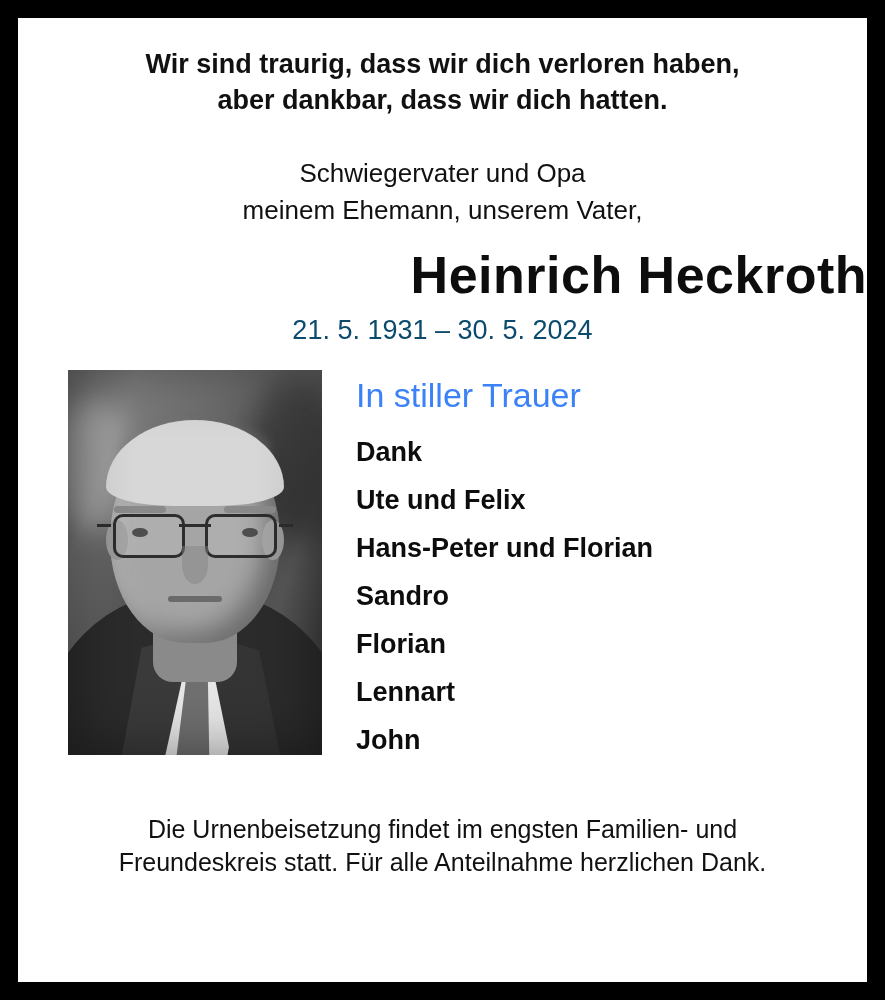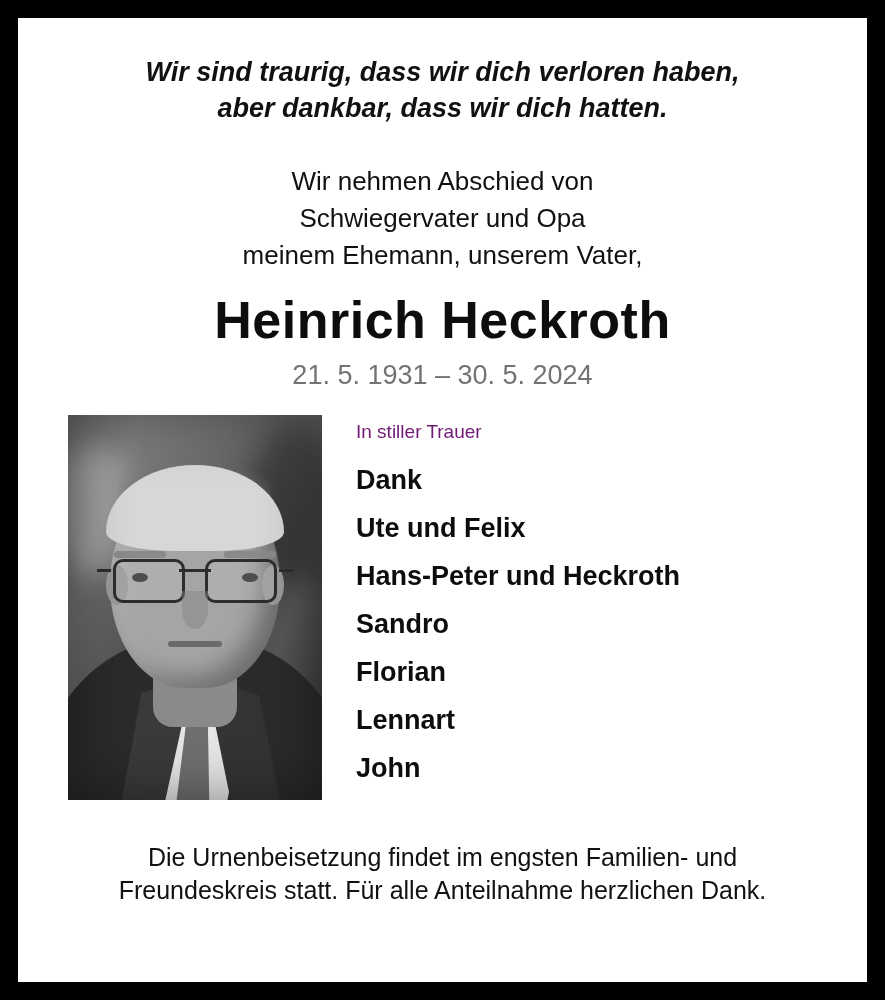--- a/index.html
+++ b/index.html
@@ -17,23 +17,22 @@
     position: absolute;
     left: 18px;
     top: 18px;
     width: 849px;
     height: 964px;
     background: #ffffff;
     box-sizing: border-box;
     overflow: hidden;
   }
   .quote {
-    margin-top: 36px;
+    margin-top: 28px;
     text-align: center;
-    font-style: italic;
     font-weight: bold;
     font-size: 27px;
     line-height: 1.35;
     color: #111111;
     padding: 0 40px;
   }
   .quote-line {
     display: block;
   }
   .intro {
@@ -42,31 +41,31 @@
     font-size: 26px;
     line-height: 1.42;
     color: #111111;
     padding: 0 40px;
   }
   .intro-line {
     display: block;
   }
   .name {
     margin-top: 16px;
-    text-align: center;
+    text-align: right;
     font-weight: bold;
     font-size: 52px;
     letter-spacing: 0.5px;
     color: #0d0d0d;
   }
   .dates {
     margin-top: 10px;
     text-align: center;
     font-size: 27px;
-    color: #737373;
+    color: #0c4a6e;
   }
   .middle {
     margin-top: 24px;
     display: flex;
     align-items: flex-start;
     padding: 0 50px 0 50px;
   }
   .portrait-wrap {
     width: 254px;
     flex: 0 0 254px;
@@ -282,22 +281,22 @@
   .ph-vignette {
     position: absolute;
     inset: 0;
     box-shadow: inset 0 0 60px rgba(0,0,0,0.45);
   }
   .mourners {
     flex: 1 1 auto;
     padding-top: 6px;
   }
   .mourners-head {
-    font-size: 19px;
-    color: #701a75;
+    font-size: 34px;
+    color: #3b82f6;
     margin-bottom: 22px;
   }
   .mourner {
     font-size: 27px;
     font-weight: bold;
     color: #0d0d0d;
     margin-bottom: 17px;
   }
   .footer {
     margin-top: 40px;
@@ -313,21 +312,20 @@
 <body>
 
 <div class="obituary">
 
   <div class="quote">
     <span class="quote-line">Wir sind traurig, dass wir dich verloren haben,</span>
     <span class="quote-line">aber dankbar, dass wir dich hatten.</span>
   </div>
 
   <div class="intro">
-    <span class="intro-line">Wir nehmen Abschied von</span>
     <span class="intro-line">Schwiegervater und Opa</span>
     <span class="intro-line">meinem Ehemann, unserem Vater,</span>
   </div>
 
   <div class="name">Heinrich Heckroth</div>
   <div class="dates">21. 5. 1931 – 30. 5. 2024</div>
 
   <div class="middle">
     <div class="portrait-wrap">
       <div class="portrait">
@@ -360,21 +358,21 @@
         <div class="ph-nose"></div>
         <div class="ph-mouth"></div>
         <div class="ph-vignette"></div>
       </div>
     </div>
 
     <div class="mourners">
       <div class="mourners-head">In stiller Trauer</div>
       <div class="mourner">Dank</div>
       <div class="mourner">Ute und Felix</div>
-      <div class="mourner">Hans-Peter und Heckroth</div>
+      <div class="mourner">Hans-Peter und Florian</div>
       <div class="mourner">Sandro</div>
       <div class="mourner">Florian</div>
       <div class="mourner">Lennart</div>
       <div class="mourner">John</div>
     </div>
   </div>
 
   <div class="footer">
     <span class="footer-line">Die Urnenbeisetzung findet im engsten Familien- und</span>
     <span class="footer-line">Freundeskreis statt. Für alle Anteilnahme herzlichen Dank.</span>

